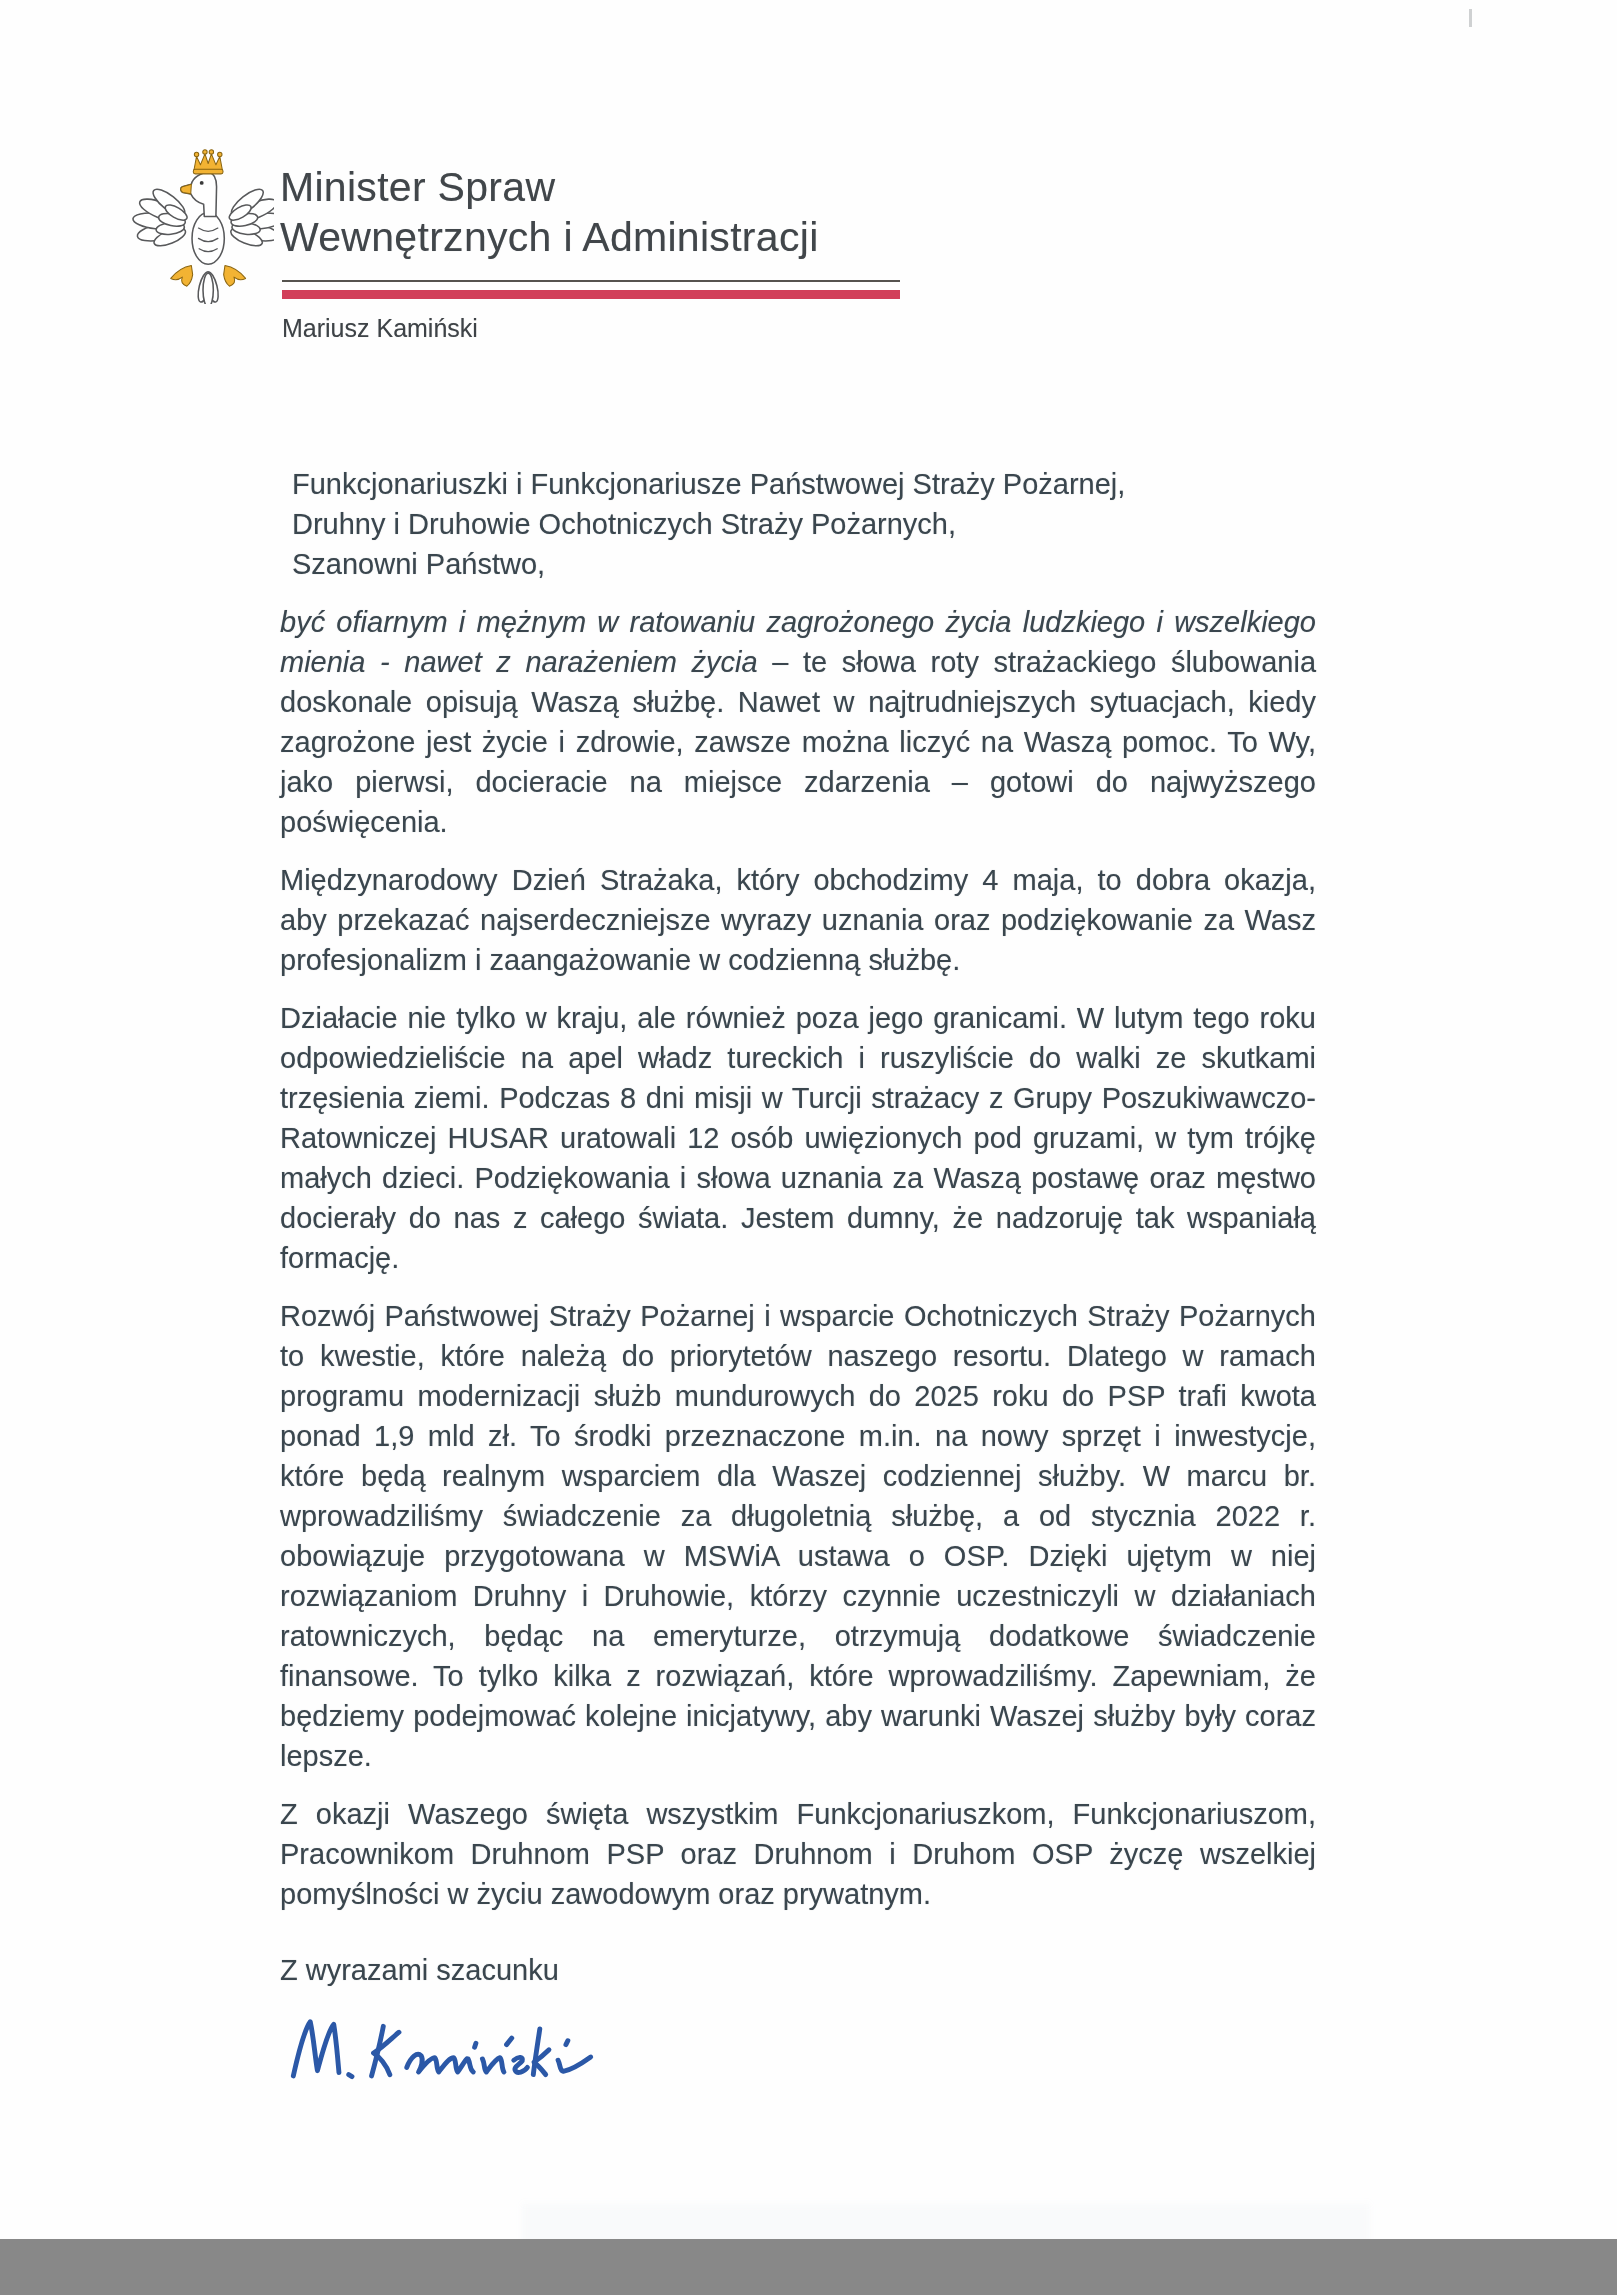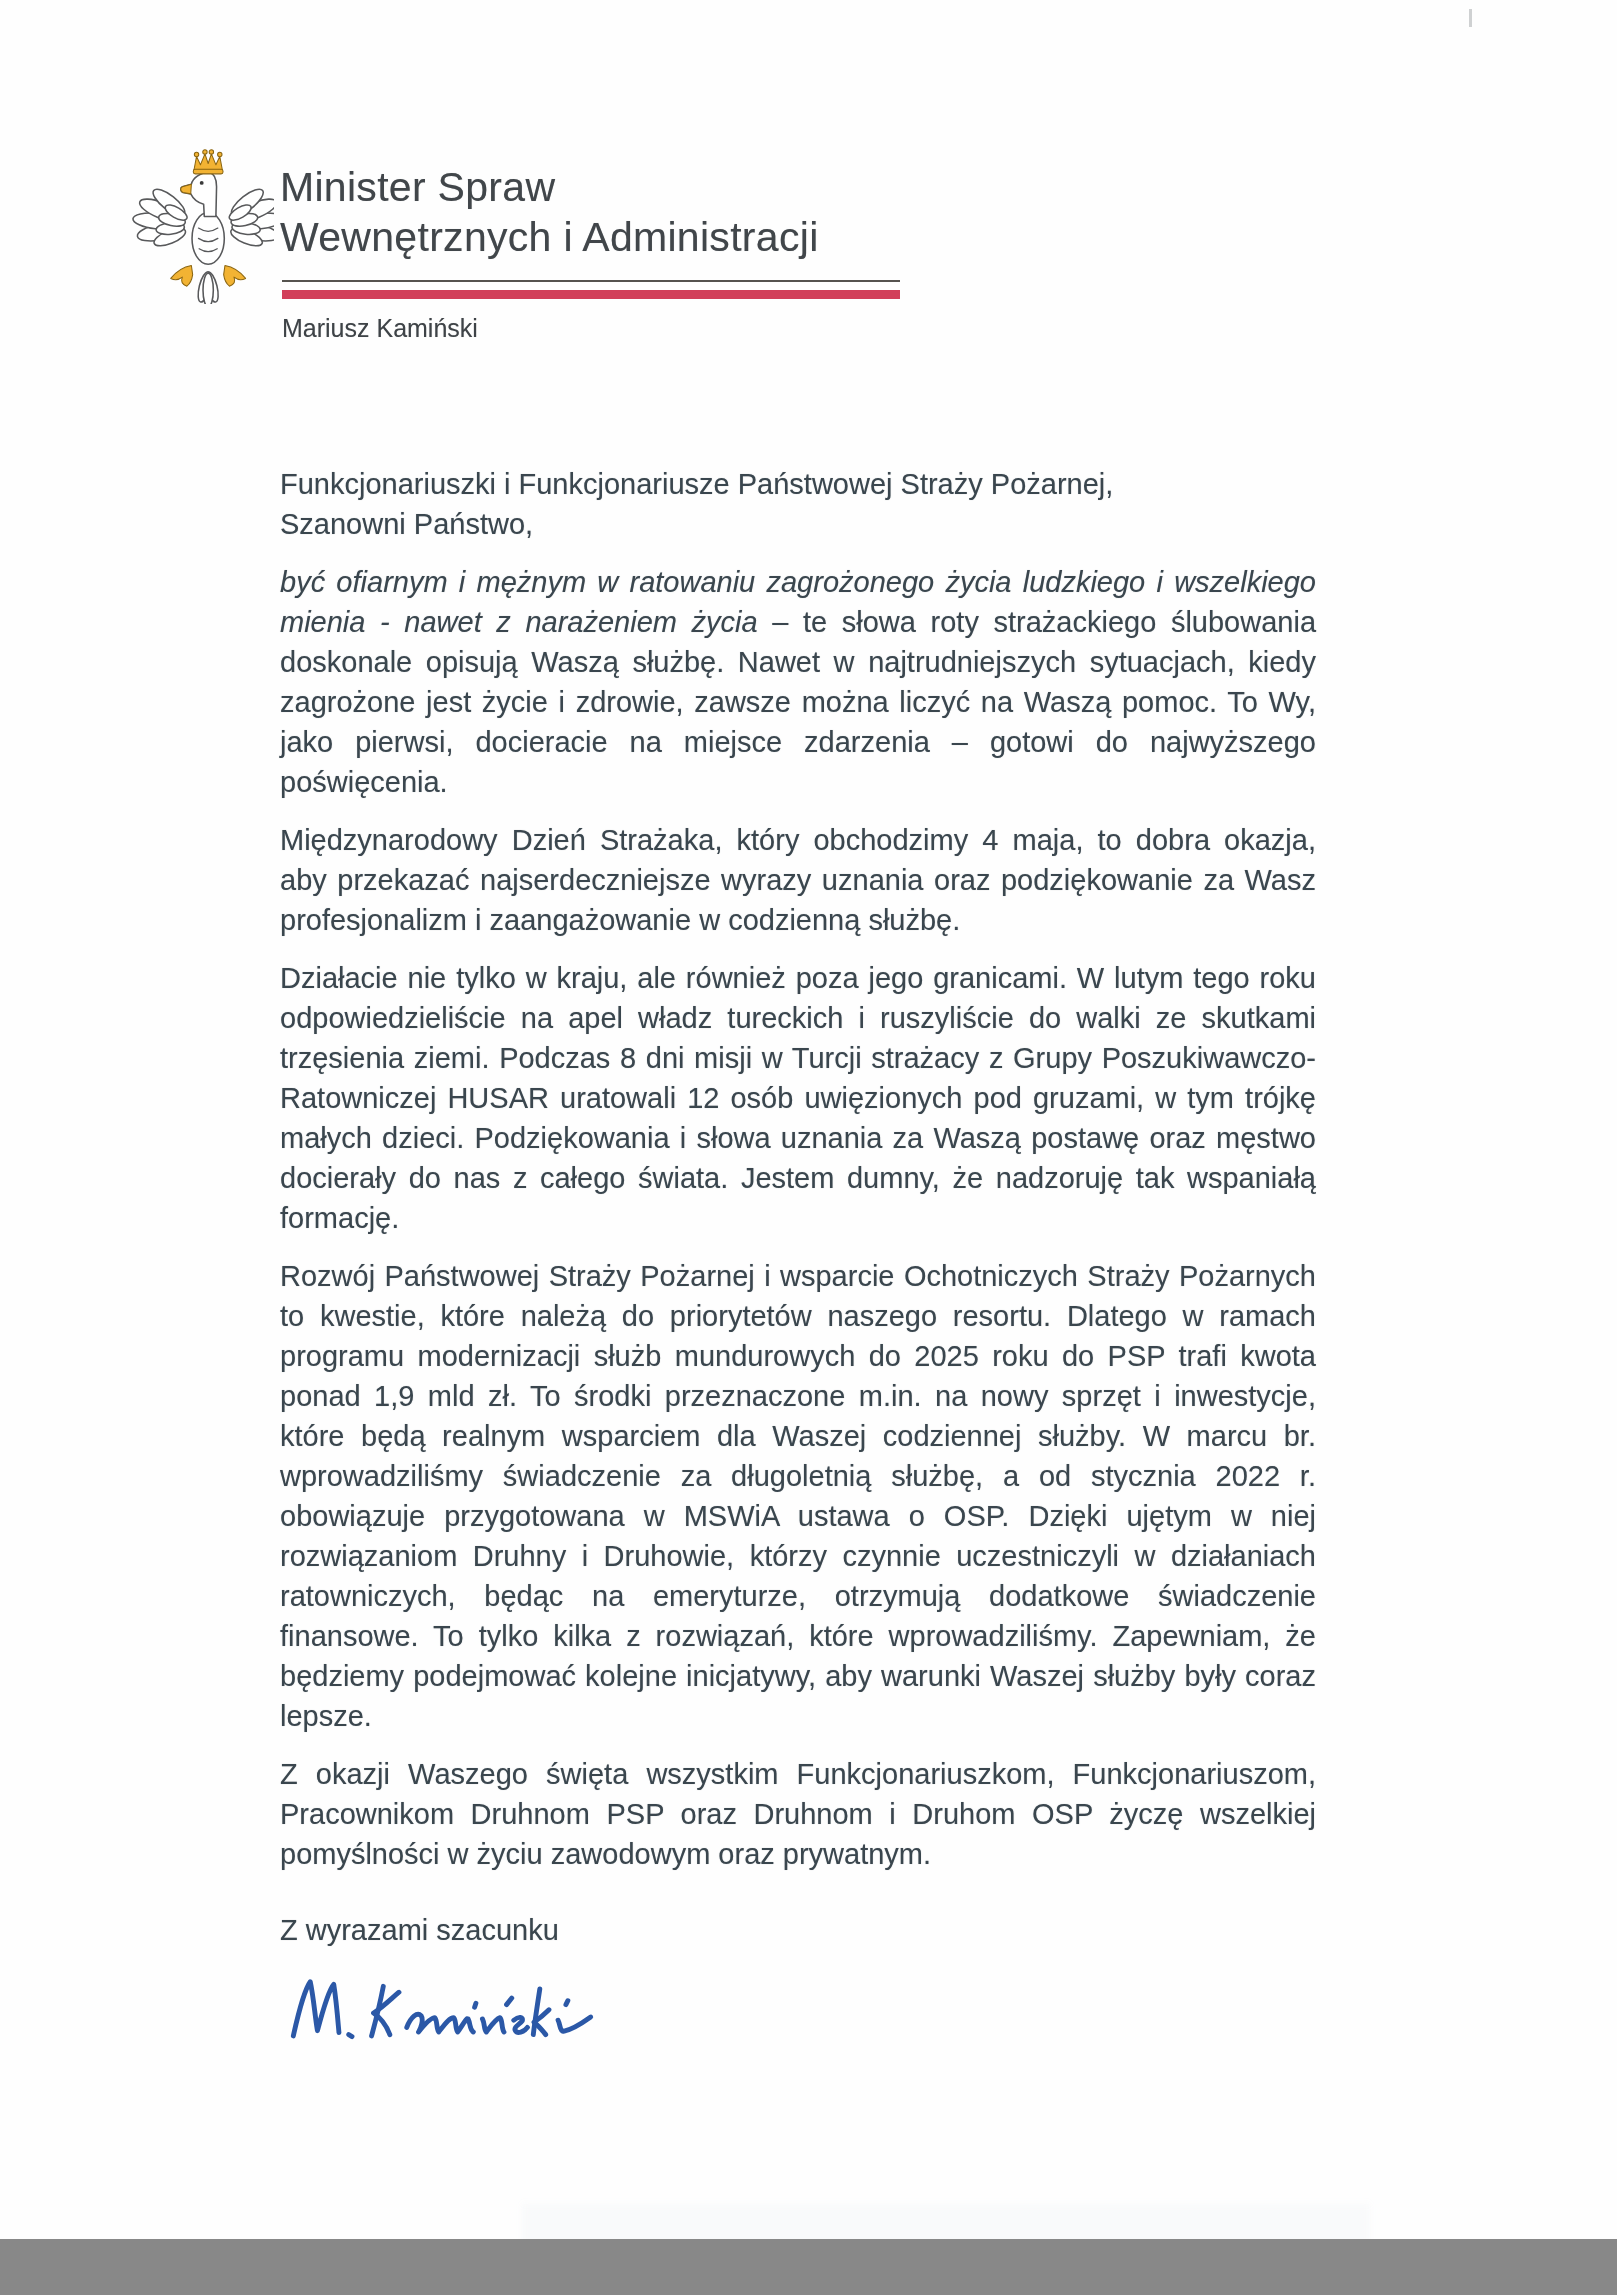--- a/index.html
+++ b/index.html
@@ -68,21 +68,21 @@
     position: absolute;
     left: 280px;
     top: 464px;
     width: 1036px;
     font-size: 29px;
     line-height: 40px;
     color: #3a464e;
     text-shadow: 0 0 1px rgba(58,70,78,0.35);
   }
   .salutation {
-    margin: 0 0 18px 0;
+    margin: 0 0 18px 12px;
   }
   .salutation div {
     white-space: nowrap;
   }
   .letter-body p {
     margin: 0 0 18px 0;
     text-align: justify;
   }
   .letter-body p.no-justify {
     text-align: left;
@@ -184,20 +184,21 @@
     <div class="rule-gap"></div>
     <div class="rule-red" style="background: rgb(210, 63, 90);"></div>
   </div>
 
   <div class="minister-name">Mariusz Kamiński</div>
 
   <div class="letter-body">
 
     <div class="salutation">
       <div>Funkcjonariuszki i Funkcjonariusze Państwowej Straży Pożarnej,</div>
+      <div>Druhny i Druhowie Ochotniczych Straży Pożarnych,</div>
       <div>Szanowni Państwo,</div>
     </div>
 
     <p><em>być ofiarnym i mężnym w ratowaniu zagrożonego życia ludzkiego i wszelkiego mienia - nawet z narażeniem życia</em><span> – te słowa roty strażackiego ślubowania doskonale opisują Waszą służbę. Nawet w najtrudniejszych sytuacjach, kiedy zagrożone jest życie i zdrowie, zawsze można liczyć na Waszą pomoc. To Wy, jako pierwsi, docieracie na miejsce zdarzenia – gotowi do najwyższego poświęcenia.</span></p>
 
     <p>Międzynarodowy Dzień Strażaka, który obchodzimy 4 maja, to dobra okazja, aby przekazać najserdeczniejsze wyrazy uznania oraz podziękowanie za Wasz profesjonalizm i zaangażowanie w codzienną służbę.</p>
     <p>Działacie nie tylko w kraju, ale również poza jego granicami. W lutym tego roku odpowiedzieliście na apel władz tureckich i ruszyliście do walki ze skutkami trzęsienia ziemi. Podczas 8 dni misji w Turcji strażacy z Grupy Poszukiwawczo-Ratowniczej HUSAR uratowali 12 osób uwięzionych pod gruzami, w tym trójkę małych dzieci. Podziękowania i słowa uznania za Waszą postawę oraz męstwo docierały do nas z całego świata. Jestem dumny, że nadzoruję tak wspaniałą formację.</p>
     <p>Rozwój Państwowej Straży Pożarnej i wsparcie Ochotniczych Straży Pożarnych to kwestie, które należą do priorytetów naszego resortu. Dlatego w ramach programu modernizacji służb mundurowych do 2025 roku do PSP trafi kwota ponad 1,9 mld zł. To środki przeznaczone m.in. na nowy sprzęt i inwestycje, które będą realnym wsparciem dla Waszej codziennej służby. W marcu br. wprowadziliśmy świadczenie za długoletnią służbę, a od stycznia 2022 r. obowiązuje przygotowana w MSWiA ustawa o OSP. Dzięki ujętym w niej rozwiązaniom Druhny i Druhowie, którzy czynnie uczestniczyli w działaniach ratowniczych, będąc na emeryturze, otrzymują dodatkowe świadczenie finansowe. To tylko kilka z rozwiązań, które wprowadziliśmy. Zapewniam, że będziemy podejmować kolejne inicjatywy, aby warunki Waszej służby były coraz lepsze.</p>
     <p>Z okazji Waszego święta wszystkim Funkcjonariuszkom, Funkcjonariuszom, Pracownikom Druhnom PSP oraz Druhnom i Druhom OSP życzę wszelkiej pomyślności w życiu zawodowym oraz prywatnym.</p>
 

